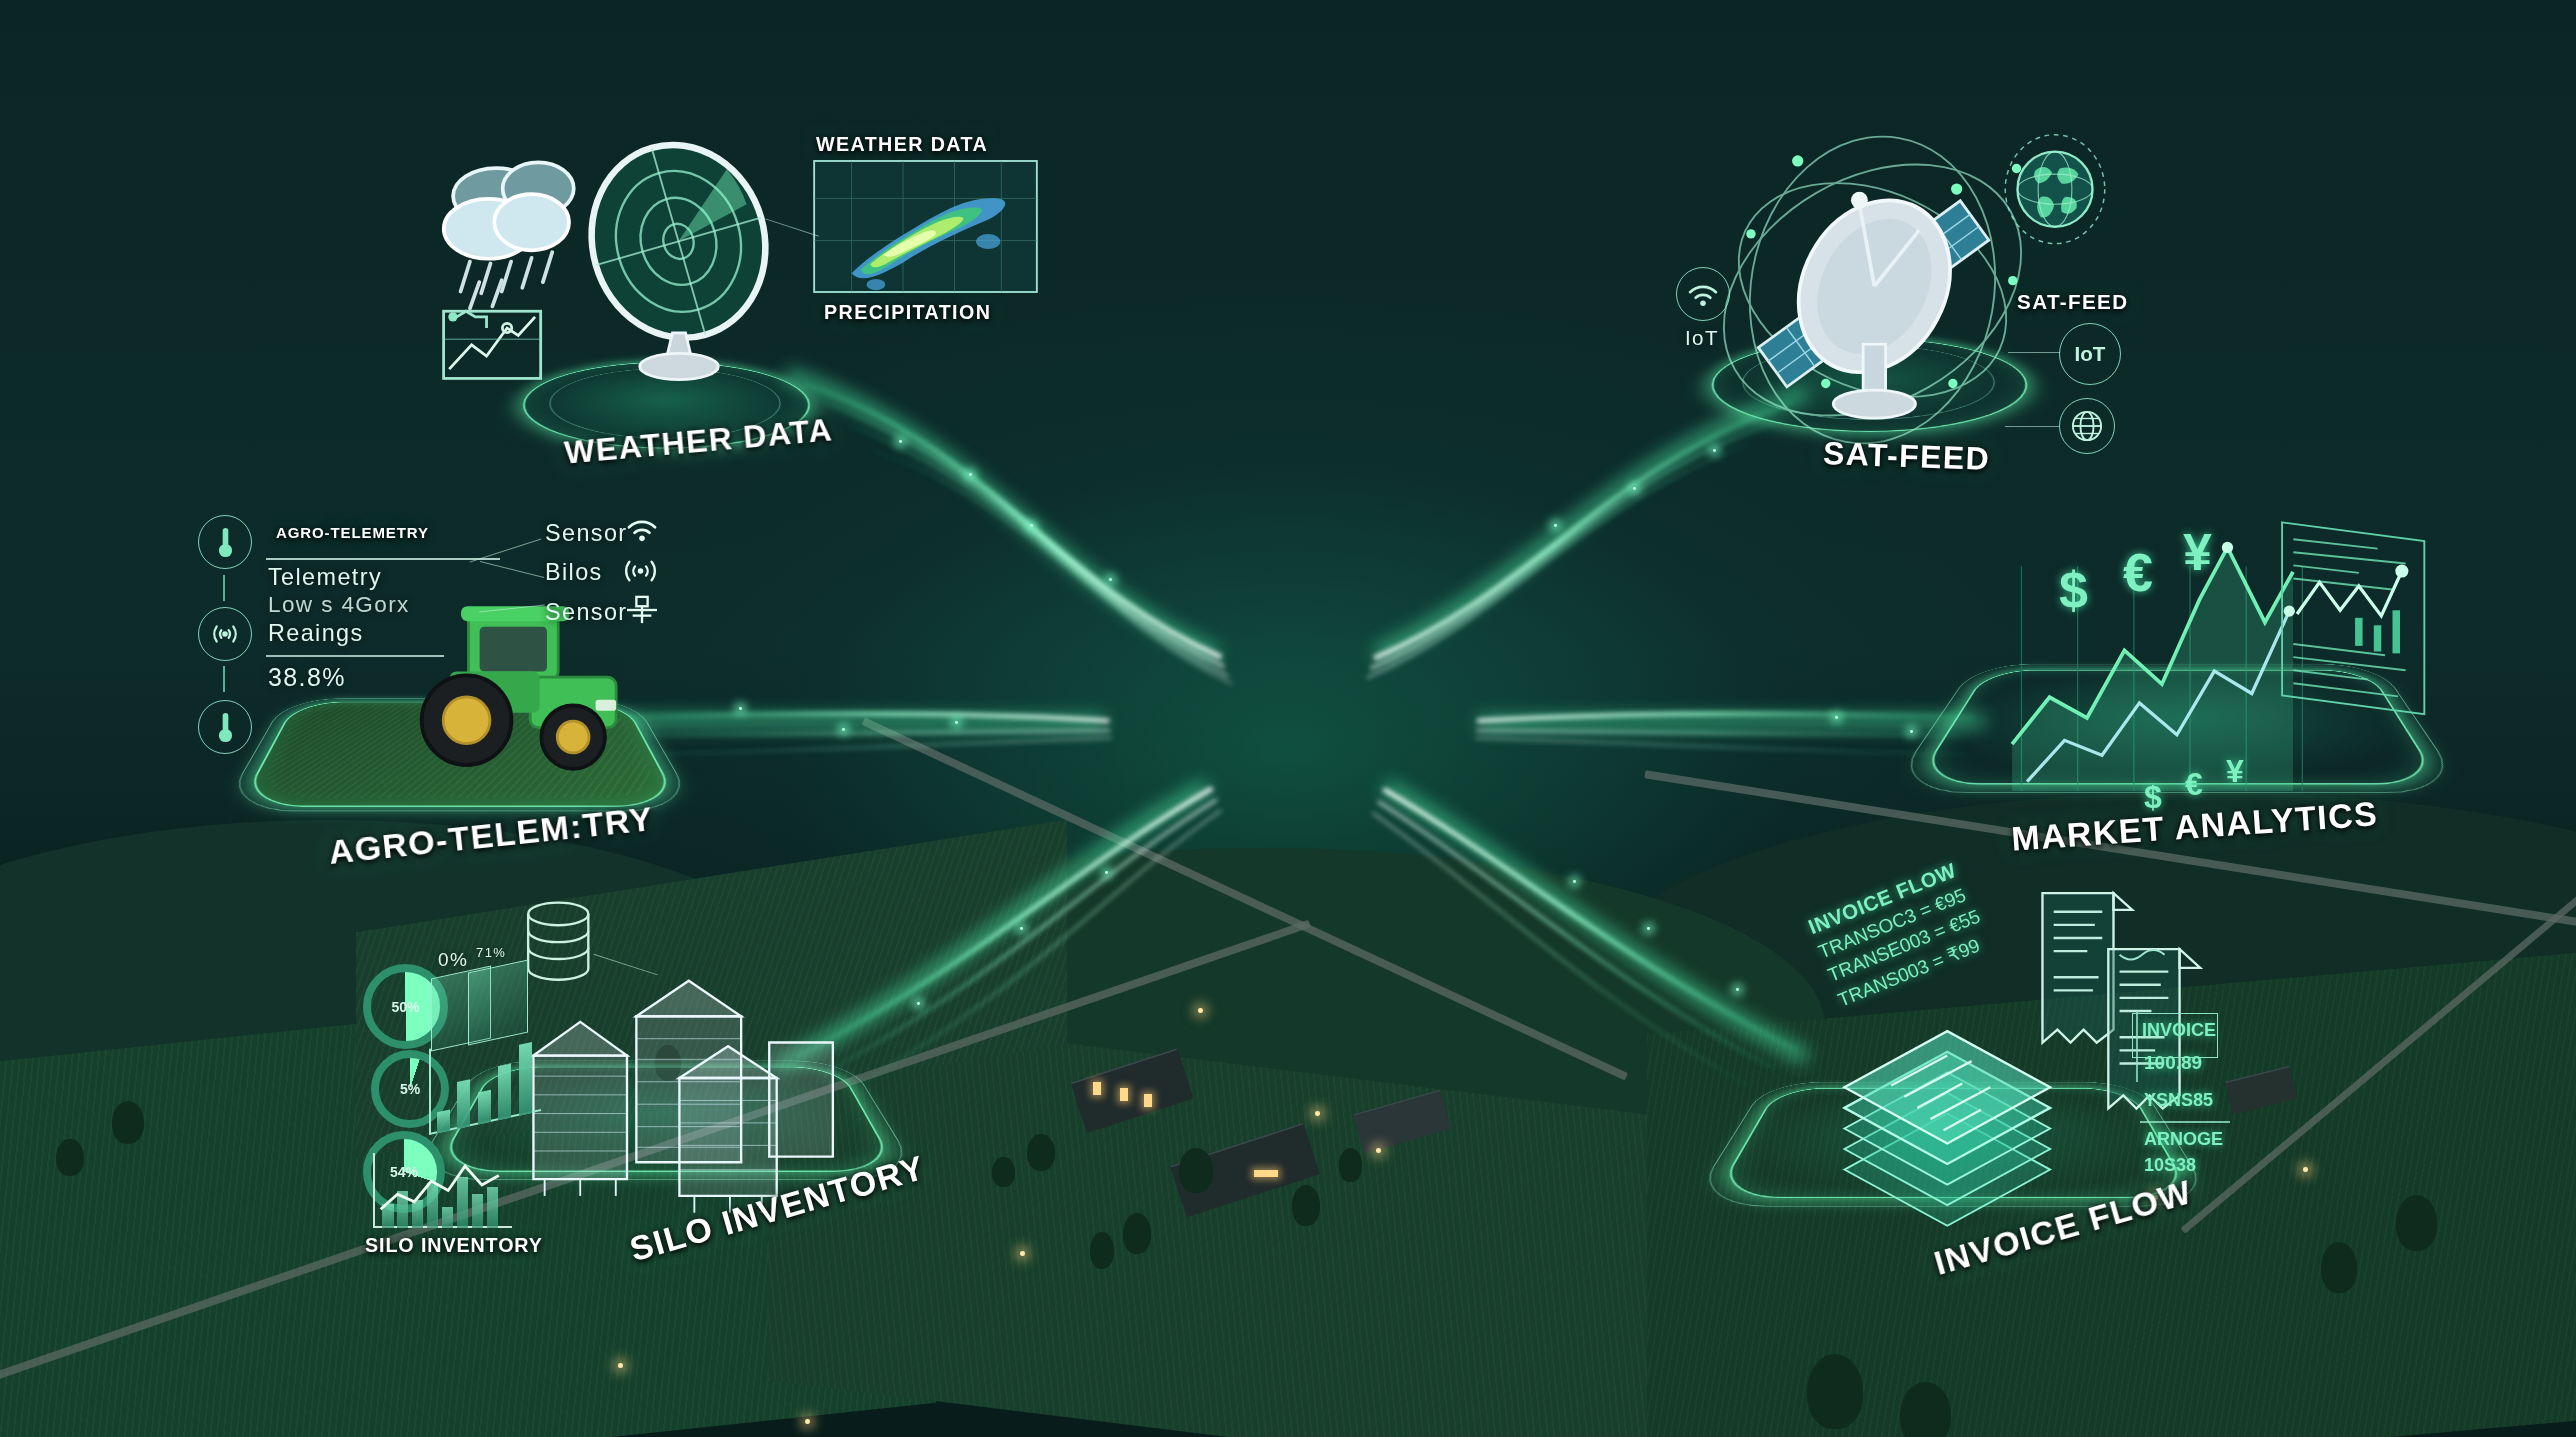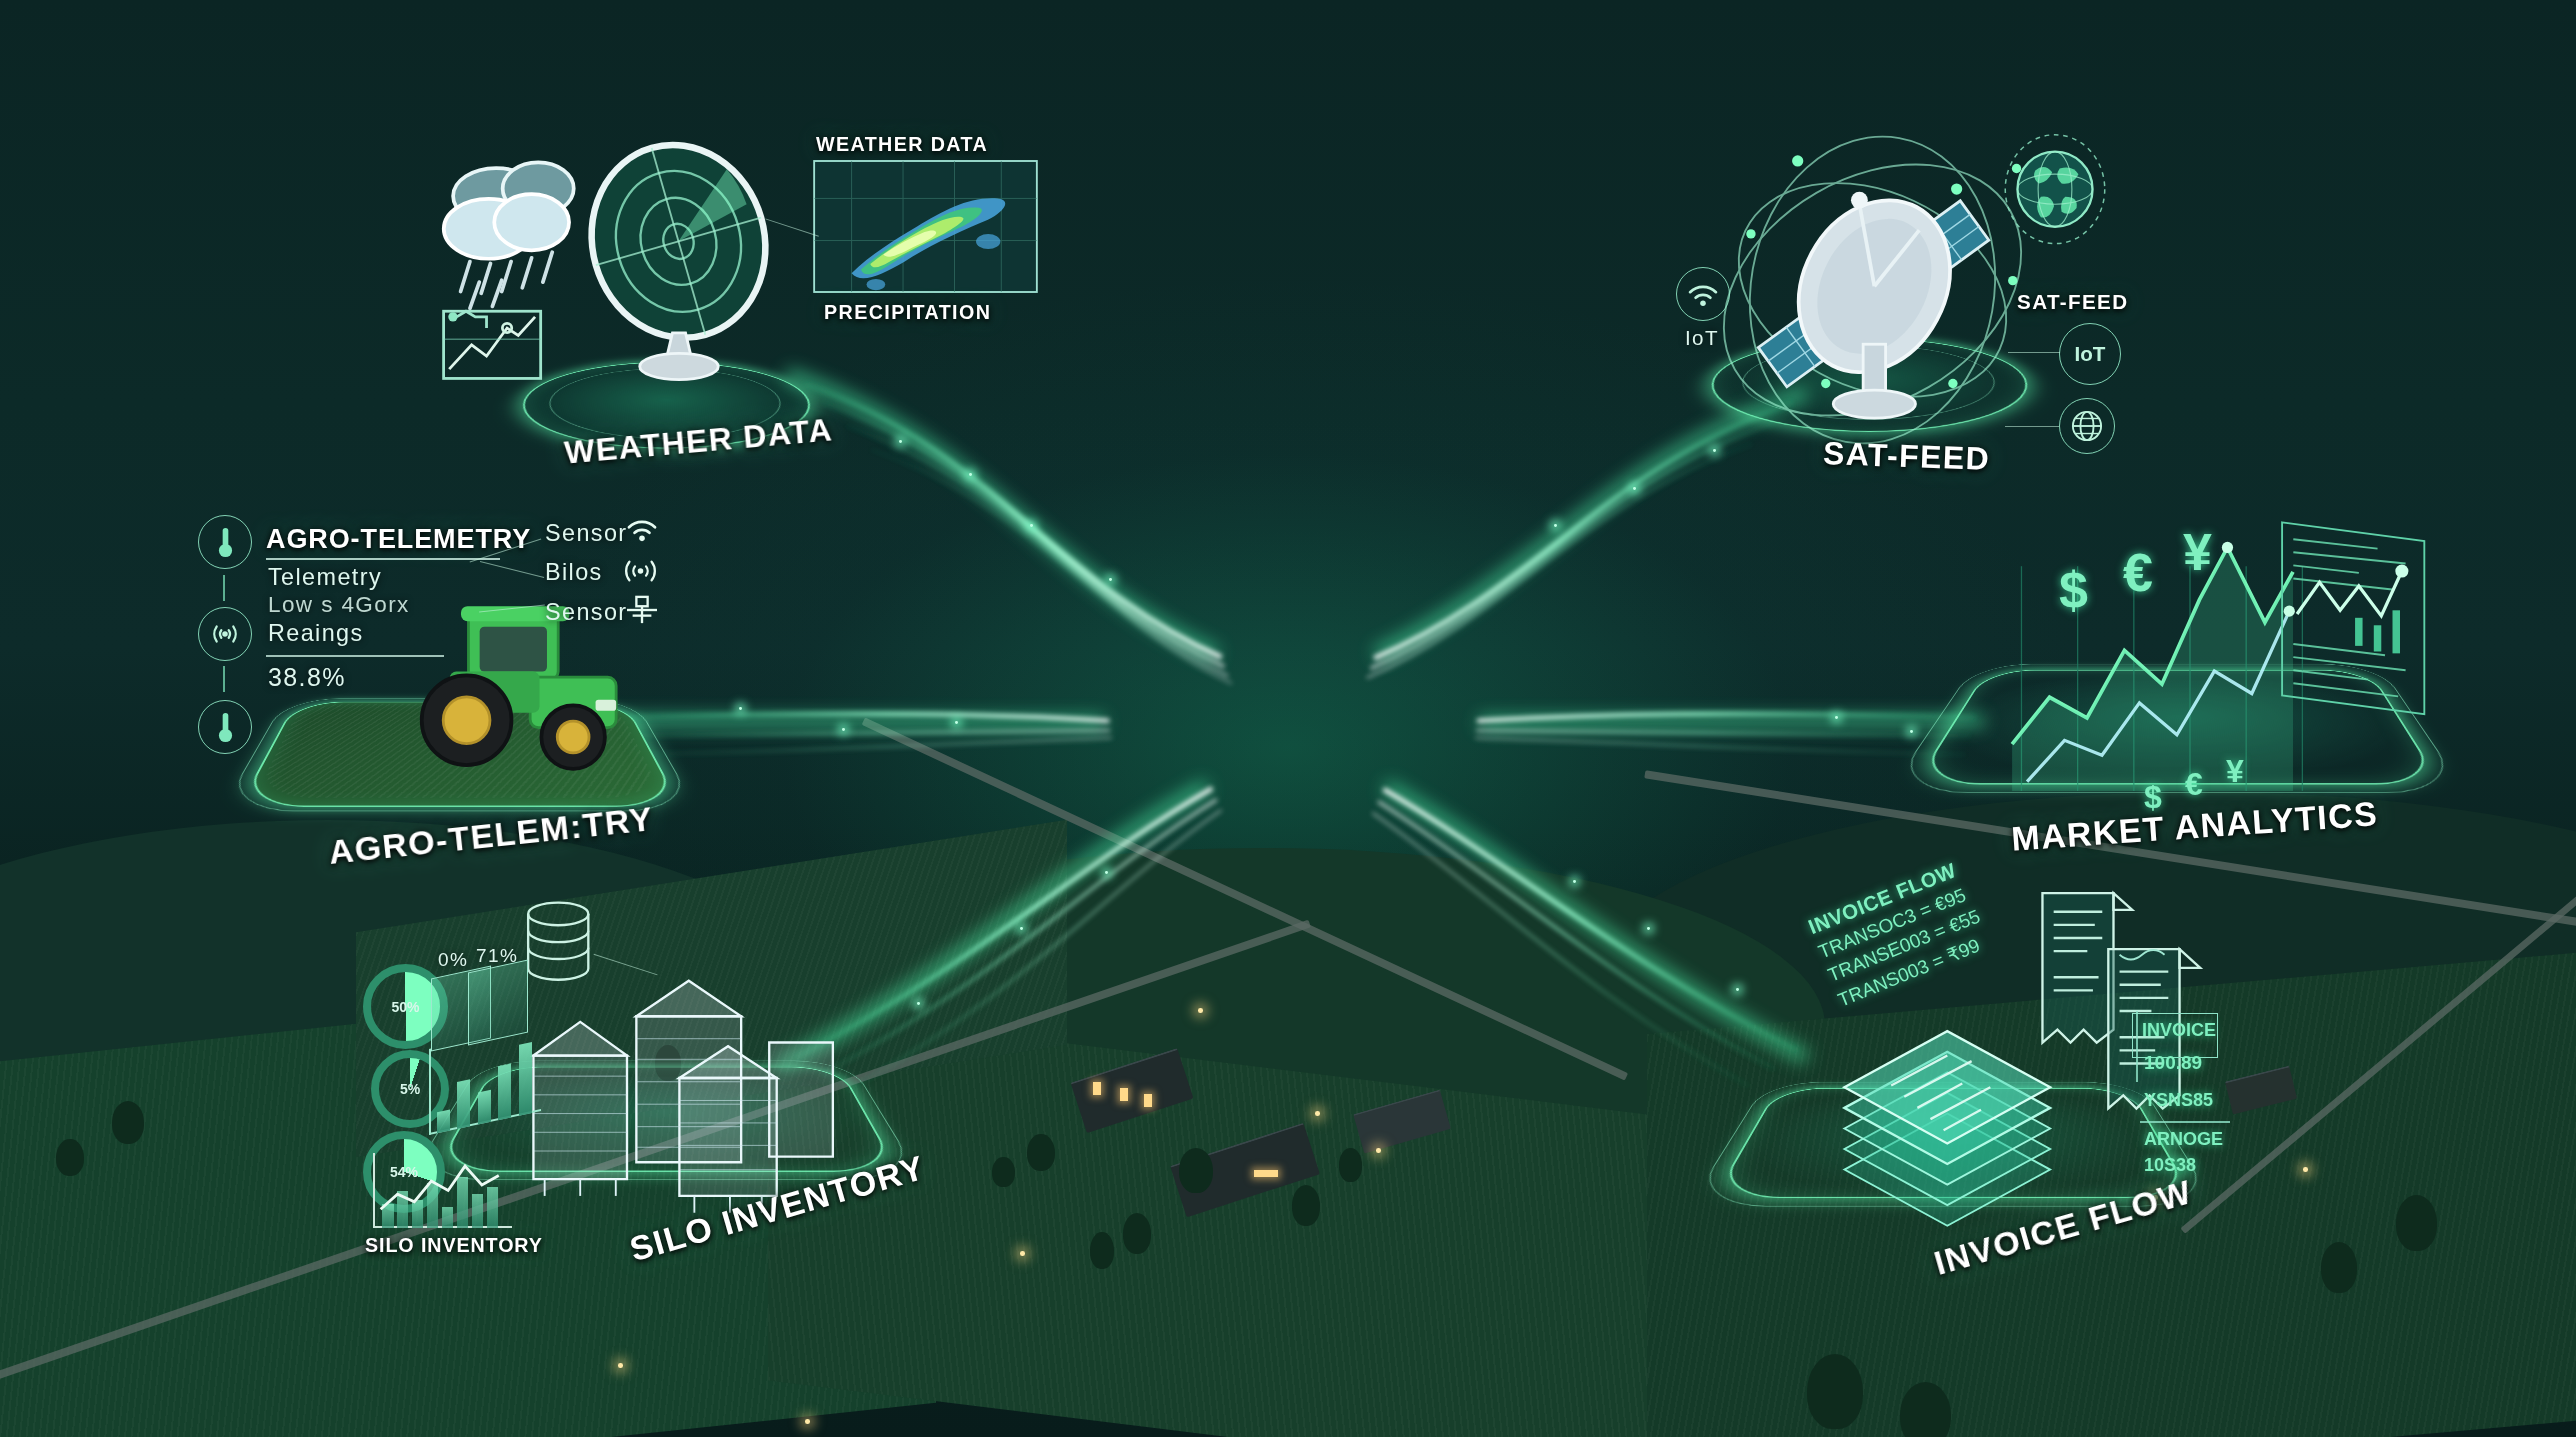--- a/index.html
+++ b/index.html
@@ -403,21 +403,21 @@
     </div>
     <div class="circ" style="left:198px;top:700px;width:52px;height:52px;">
       <svg width="19" height="32" viewBox="0 0 20 34">
           <rect x="7" y="2" width="6" height="20" rx="3" fill="#7fe8bd"></rect>
         <circle cx="10" cy="26" r="7" fill="#7fe8bd"></circle>
         </svg>
     </div>
     <div style="position:absolute;left:223px;top:575px;width:1.9px;height:26px;background:#7fe8bd;opacity:.7;"></div>
     <div style="position:absolute;left:223px;top:666px;width:1.9px;height:26px;background:#7fe8bd;opacity:.7;"></div>
 
-    <div class="nodetxt" style="left:266px;top:524px;font-size:27px;letter-spacing:0.9px;">AGRO-TELEMETRY</div>
+    <div class="nodetxt" style="left:276px;top:524px;font-size:15px;letter-spacing:0.9px;">AGRO-TELEMETRY</div>
     <div style="position:absolute;left:266px;top:558px;width:234px;height:1.9px;background:rgba(210,245,232,.8);"></div>
     <div class="nodetxt small" style="left:268px;top:564px;font-size:23.4px;font-weight:400;">Telemetry</div>
     <div class="nodetxt small" style="left:268px;top:592px;font-size:22.5px;font-weight:400;opacity:.85;">Low s 4Gorx</div>
     <div class="nodetxt small" style="left:268px;top:620px;font-size:23.4px;font-weight:400;">Reaings</div>
     <div style="position:absolute;left:266px;top:655px;width:178px;height:1.9px;background:rgba(210,245,232,.75);"></div>
     <div class="nodetxt small" style="left:268px;top:663px;font-size:25px;font-weight:400;">38.8%</div>
 
     <div class="nodetxt small" style="left:545px;top:520px;font-size:23.4px;font-weight:400;">Sensor</div>
     <div class="circ" style="left:618px;top:513px;width:0;height:0;border:none;"></div>
     <svg style="position:absolute;left:625px;top:517px;" width="34" height="26" viewBox="0 0 36 28">
@@ -566,21 +566,21 @@
     <div class="gauge" style="left:371px;top:1050px;width:62px;height:62px;border:8.4px solid #2d8f6b;
          background:conic-gradient(#7dffc0 0% 5%, rgba(255,255,255,0) 5% 100%);">
       <span>5%</span>
     </div>
     <div class="gauge" style="left:363px;top:1131px;width:66px;height:66px;border:8.4px solid #2d8f6b;
          background:conic-gradient(#7dffc0 0% 30%, rgba(255,255,255,0) 30% 100%);">
       <span>54%</span>
     </div>
 
     <div class="nodetxt small" style="left:438px;top:949px;font-size:19px;font-weight:400;">0%</div>
-    <div class="nodetxt small" style="left:476px;top:945px;font-size:19px;font-weight:400;">71%</div>
+    <div class="nodetxt small" style="left:476px;top:945px;font-size:13px;font-weight:400;">71%</div>
     <div style="position:absolute;left:431px;top:972px;width:58px;height:71px;border:1.9px solid #9de8ce;
          background:linear-gradient(160deg,rgba(110,225,180,.32),rgba(40,120,100,.18));transform:skewY(-12deg);"></div>
     <div style="position:absolute;left:468px;top:966px;width:58px;height:71px;border:1.9px solid #9de8ce;
          background:linear-gradient(160deg,rgba(110,225,180,.32),rgba(40,120,100,.18));transform:skewY(-12deg);"></div>
 
     <div style="position:absolute;left:429px;top:1037px;width:112px;height:86px;transform:skewY(-12deg);">
       <div style="position:absolute;left:0;bottom:0;width:100%;height:1.9px;background:#9de8ce;"></div>
       <div style="position:absolute;left:0;top:0;width:1.9px;height:100%;background:#9de8ce;"></div>
       <div class="bar" style="left:7.5px;width:13px;height:20.6px;"></div>
       <div class="bar" style="left:28px;width:13px;height:47px;"></div>

